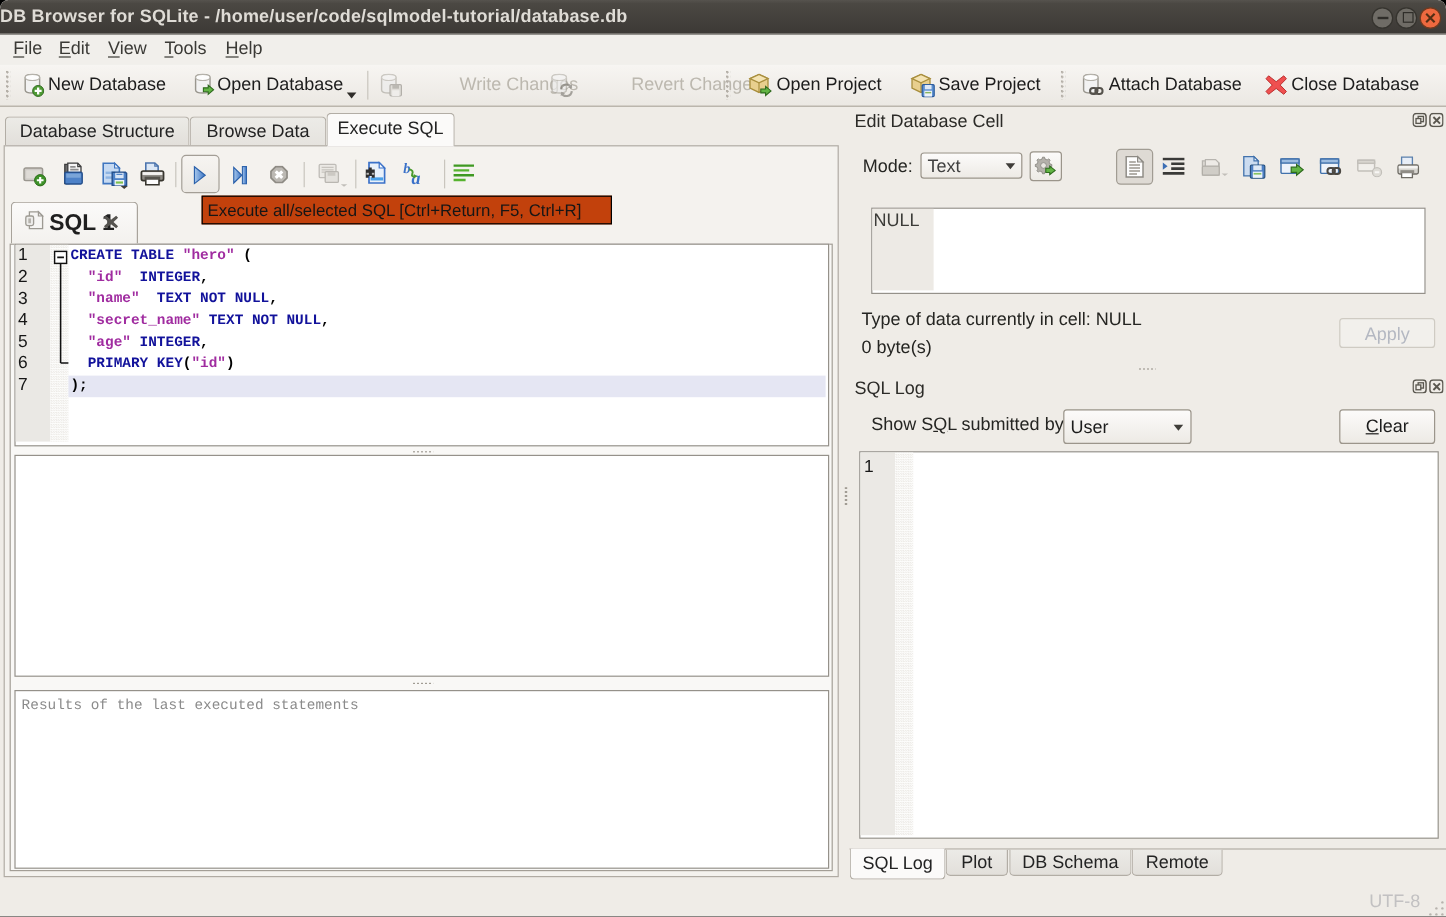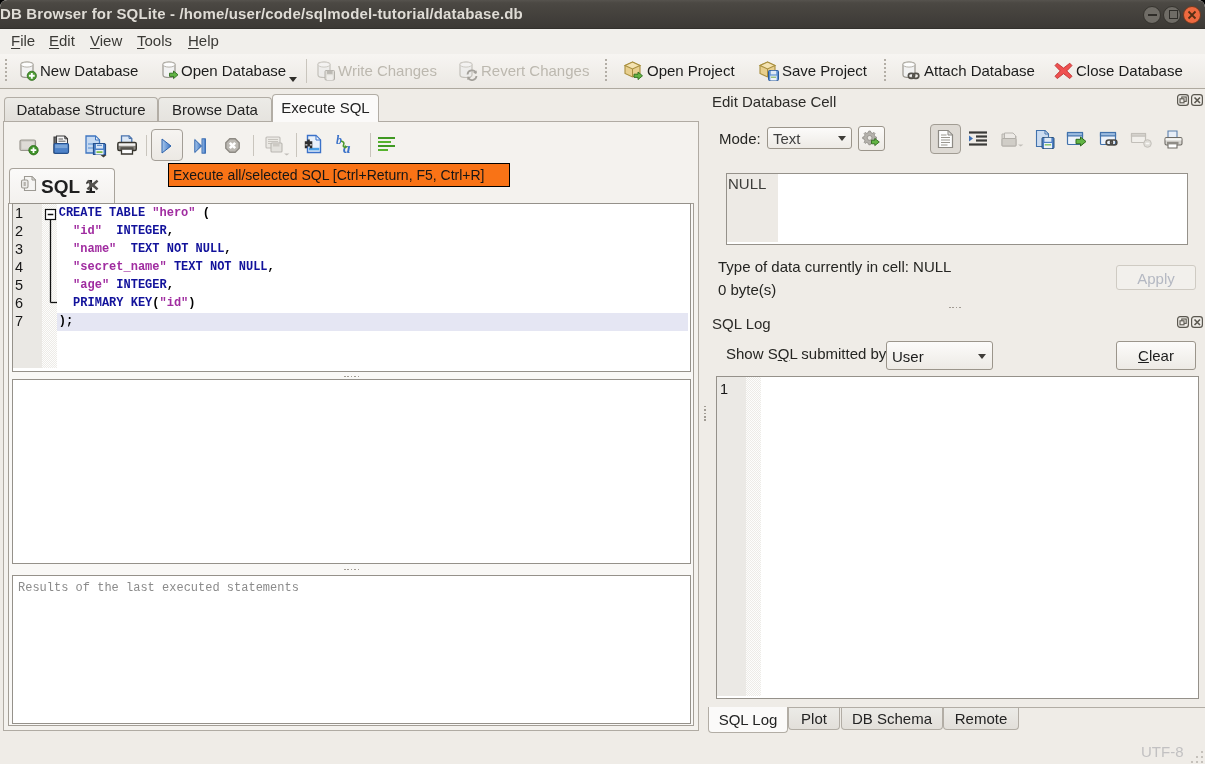--- a/index.html
+++ b/index.html
@@ -14,21 +14,21 @@
   #title{width:100%;text-align:left;top:5px;color:#dfdcd6;font-size:15px;font-weight:bold;letter-spacing:0.15px;}
   .wbtn{width:16px;height:16px;border-radius:50%;top:6px;}
   
   #menubar{left:0;top:29px;width:1205px;height:25px;background:#f1efeb;}
   .menu{top:32px;font-size:15px;color:#3b3a36;}
   .menu u{text-decoration-thickness:1px;text-underline-offset:2px;}
   
   #toolbar{left:0;top:54px;width:1205px;height:34px;
     background:linear-gradient(#f7f5f2,#ebe8e3);border-bottom:1px solid #aea99f;}
   .tblbl{top:62px;font-size:15px;color:#1c1c1c;}
-  .tblbl.dis{color:#bcb8af;}
+  .tblbl.dis{color:#bcb8af;margin-left:45px;}
   .vsep{position:absolute;width:1px;background:#c9c5bd;}
   .handle{position:absolute;width:4px;
      background-image:radial-gradient(circle at 1px 1px,#b3aea6 1px,transparent 1.2px);
      background-size:4px 4px;}
   
   .pane{position:absolute;background:#fff;border:1px solid #95918a;}
   .dots-h{position:absolute;height:1.6px;
      background:repeating-linear-gradient(90deg,#a19c94 0 1.6px,transparent 1.6px 3.4px);}
   .dots-v{position:absolute;width:1.6px;
      background:repeating-linear-gradient(0deg,#a19c94 0 1.6px,transparent 1.6px 3.4px);}
@@ -47,21 +47,21 @@
   .st{color:#a02ca0;}
   
   .btn{position:absolute;box-sizing:border-box;border:1px solid #9b958b;border-radius:3px;
        background:linear-gradient(#fcfbfa,#edeae5);font-size:15px;color:#1c1c1c;text-align:center;}
   .btn.dis{border-color:#cfcbc3;background:#f2f0ec;color:#b2ada5;}
   .carrow{position:absolute;width:0;height:0;border-left:4px solid transparent;
        border-right:4px solid transparent;border-top:5px solid #3f3d39;}
   .docktitle{font-size:15px;color:#2c2b28;}
   .dlabel{font-size:15px;color:#252522;}
   
-  #tooltip{left:168px;top:163px;width:342px;height:24px;background:#f97316;border:1px solid #000;
+  #tooltip{left:168px;top:163px;width:342px;height:24px;background:#c2410c;border:1px solid #000;
      box-sizing:border-box;font-size:14px;color:#161616;line-height:22px;padding-left:4px;}
   
   .btab{position:absolute;box-sizing:border-box;border:1px solid #b2ada5;border-top:none;
      background:linear-gradient(#ecebe7,#e2dfda);border-radius:0 0 4px 4px;font-size:15px;color:#232323;
      text-align:center;}
   .btab.active{background:#fbfaf9;}
 </style>
 </head>
 <body>
 <div id="win">

